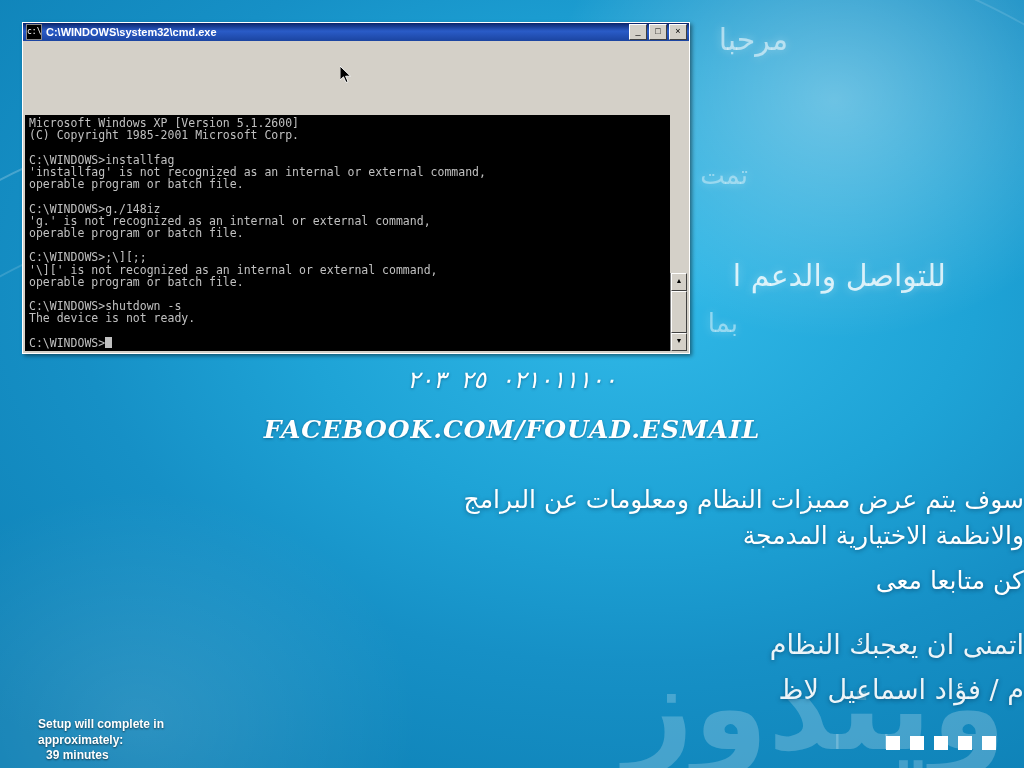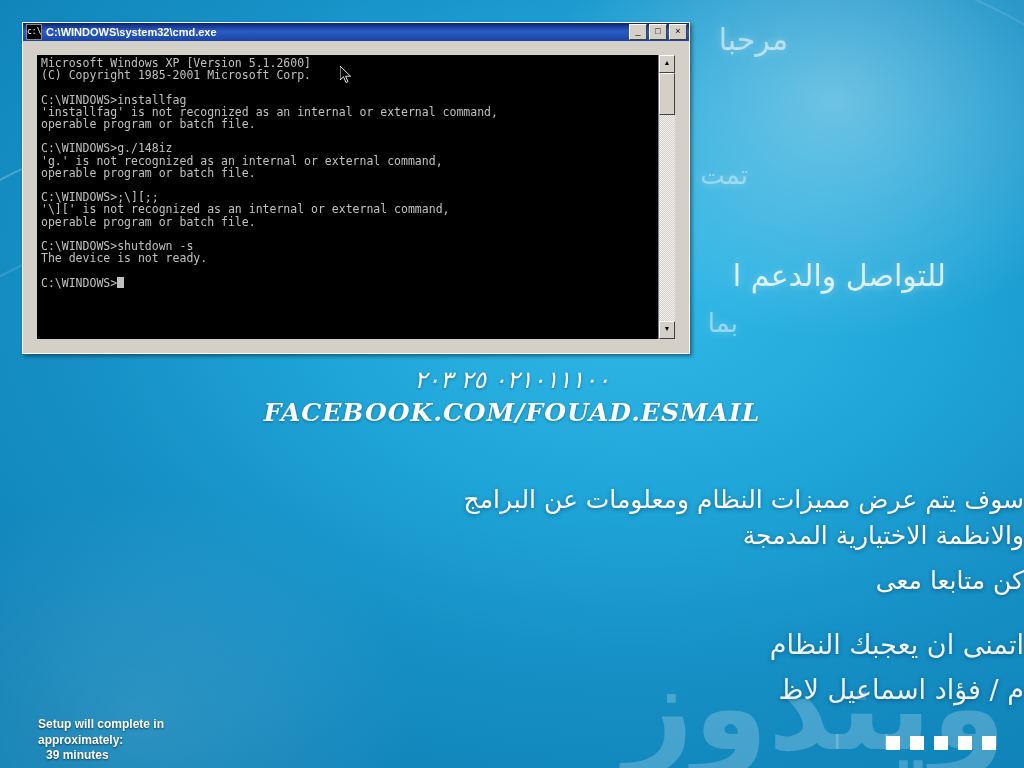--- a/index.html
+++ b/index.html
@@ -77,21 +77,21 @@
     left: 0; right: 0;
     top: 366px;
     text-align: center;
     color: #ffffff;
     font-family: "DejaVu Serif", serif;
     font-style: italic;
     letter-spacing: 2px;
     text-shadow: 0 1px 3px rgba(0,40,70,0.45);
     pointer-events: none;
   }
-  .contact .phone { font-size: 24px; letter-spacing: 6px; margin-bottom: 4px; }
+  .contact .phone { font-size: 24px; letter-spacing: 6px; margin-bottom: 20px; font-family: Liberation Mono, monospace; }
   .contact .mail  { font-size: 25px; font-weight: bold; letter-spacing: 1px; }
   .contact .fb    { font-size: 25px; font-weight: bold; letter-spacing: 1px; margin-top: 2px; }
 
   .arabic-body {
     position: absolute;
     left: 0; right: 0;
     top: 482px;
     color: #ffffff;
     direction: rtl;
     font-family: "DejaVu Sans", sans-serif;
@@ -185,21 +185,22 @@
     color: #000;
     font-family: "Liberation Sans", sans-serif;
     font-size: 9px;
     line-height: 13px;
     text-align: center;
   }
   .console-area {
     flex: 1;
     display: flex;
     background: #d4d0c8;
-    padding: 14px;
+    padding: 2px;
+    align-items: flex-end;
   }
   .console {
     flex: 1;
     background: #000;
     color: #c0c0c0;
     font-family: "DejaVu Sans Mono", monospace;
     font-size: 11.5px;
     line-height: 12.2px;
     padding: 2px 4px;
     white-space: pre;

